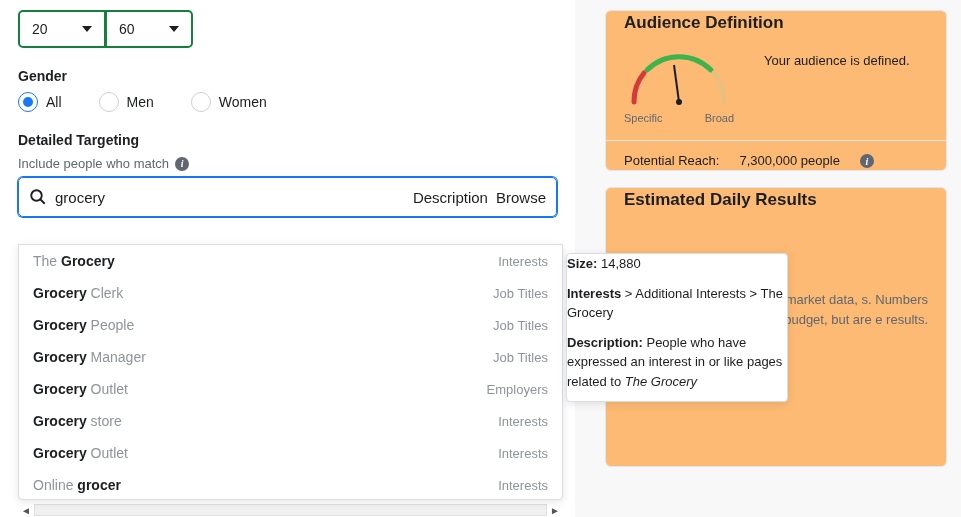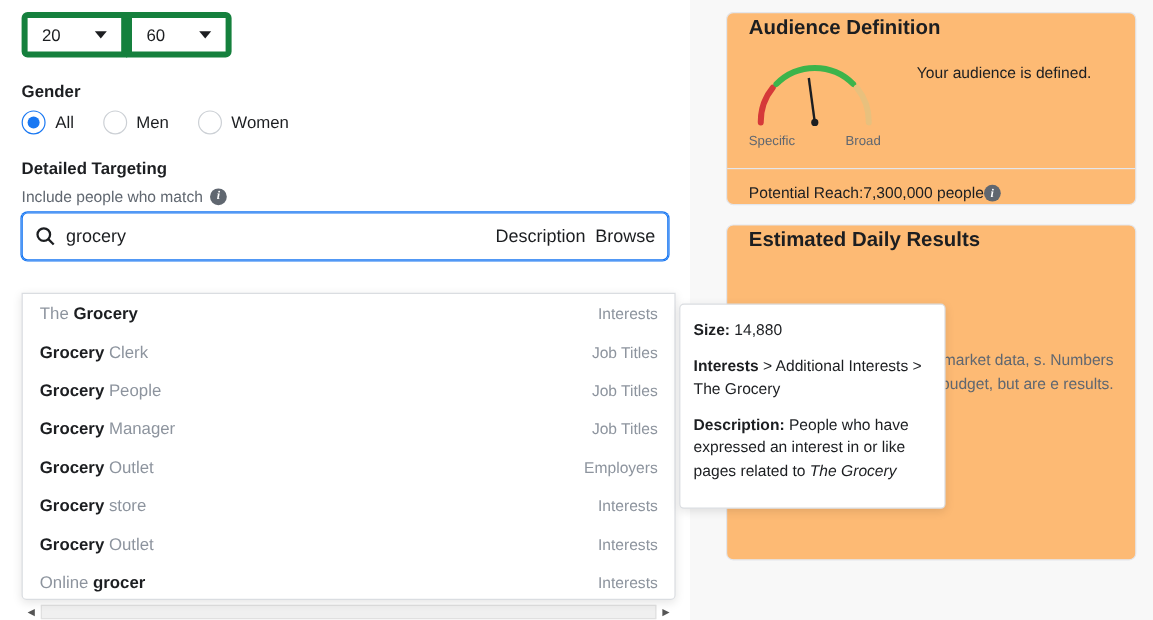--- a/index.html
+++ b/index.html
@@ -6,27 +6,27 @@
   body { font-family: -apple-system, BlinkMacSystemFont, "Segoe UI", Helvetica, Arial, sans-serif; background: #fff; color: #1c1e21; font-size: 14px; width: 961px; height: 517px; overflow: hidden; position: relative; }
   
   .container { display: flex; height: 100%; }
   .left-col { width: 575px; padding: 10px 18px; position: relative; }
   .right-col { flex: 1; padding: 10px 14px 10px 30px; background: #f8f8f8; }
   
   .section-label { font-weight: 600; color: #1c1e21; margin-bottom: 8px; font-size: 14px; }
   
   
   .age-row { display: flex; gap: 0; margin-bottom: 20px; }
-  .select-box { display: flex; align-items: center; justify-content: space-between; border: 5px solid #15803d; border-radius: 5px; padding: 8px 12px; width: 88px; height: 38px; background: #fff; cursor: pointer; }
+  .select-box { display: flex; align-items: center; justify-content: space-between; border: 2px solid #15803d; border-radius: 5px; padding: 8px 12px; width: 88px; height: 38px; background: #fff; cursor: pointer; }
   .select-box + .select-box { border-top-left-radius: 0; border-bottom-left-radius: 0; margin-left: -1px; }
   .select-box:first-child { border-top-right-radius: 0; border-bottom-right-radius: 0; }
   .caret-down { width: 0; height: 0; border-left: 5px solid transparent; border-right: 5px solid transparent; border-top: 6px solid #1c1e21; }
   
   
-  .radio-row { display: flex; gap: 24px; margin-bottom: 20px; align-items: center; }
+  .radio-row { display: flex; gap: 37px; margin-bottom: 20px; align-items: center; }
   .radio-item { display: flex; align-items: center; gap: 8px; cursor: pointer; }
   .radio-circle { width: 20px; height: 20px; border: 1px solid #ccd0d5; border-radius: 50%; display: flex; align-items: center; justify-content: center; }
   .radio-circle.selected { border-color: #1877f2; }
   .radio-dot { width: 10px; height: 10px; background: #1877f2; border-radius: 50%; }
   
   .sub-label { color: #606770; font-size: 13px; margin-bottom: 6px; display: flex; align-items: center; gap: 6px; }
   .info-icon { display: inline-flex; width: 14px; height: 14px; background: #606770; color: #fff; border-radius: 50%; align-items: center; justify-content: center; font-size: 10px; font-weight: bold; font-style: italic; font-family: Georgia, serif; }
   
   
   .search-wrap { display: flex; align-items: center; border: 1px solid #1877f2; border-radius: 5px; padding: 6px 10px; height: 40px; box-shadow: 0 0 0 1px #1877f2; gap: 8px; }
@@ -37,35 +37,35 @@
   
   
   .dropdown { position: absolute; top: 244px; left: 18px; width: 545px; background: #fff; border: 1px solid #dadde1; border-radius: 0 0 4px 4px; box-shadow: 0 2px 8px rgba(0,0,0,0.1); z-index: 5; }
   .dd-scroll { max-height: 254px; overflow-y: scroll; }
   .dd-item { display: flex; justify-content: space-between; align-items: center; padding: 8px 14px; cursor: pointer; }
   .dd-name-prefix { color: #8d949e; }
   .dd-name-match { font-weight: 700; color: #1c1e21; }
   .dd-cat { color: #8d949e; font-size: 13px; }
   
   
-  .side-panel { position: absolute; top: 253px; left: 566px; width: 222px; background: #fff; border: 1px solid #dadde1; border-radius: 4px; box-shadow: 0 2px 8px rgba(0,0,0,0.1); padding: 11px; z-index: 10; font-size: 13px; color: #1c1e21; line-height: 1.5; }
+  .side-panel { position: absolute; top: 253px; left: 566px; width: 222px; background: #fff; border: 1px solid #dadde1; border-radius: 4px; box-shadow: 0 2px 8px rgba(0,0,0,0.1); padding: 0; z-index: 10; font-size: 13px; color: #1c1e21; line-height: 1.5; }
   .side-panel .row { margin-bottom: 10px; }
   .side-panel b { font-weight: 600; }
   .side-panel .italic { font-style: italic; }
   
   
   .card { background: #fdba74; border: 1px solid #e4e6eb; border-radius: 6px; padding: 2px 18px; margin-bottom: 16px; }
   .card-title { font-size: 17px; font-weight: 700; margin-bottom: 14px; }
   .gauge-wrap { display: flex; gap: 30px; align-items: flex-start; }
   .gauge { position: relative; width: 110px; height: 65px; }
   .gauge svg { width: 110px; height: 65px; }
   .gauge-labels { display: flex; justify-content: space-between; font-size: 11px; color: #606770; margin-top: 0px; }
   .aud-text { font-size: 13px; color: #1c1e21; margin-top: 6px; }
   .divider { height: 1px; background: #e4e6eb; margin: 16px -18px 12px; }
-  .reach-row { font-size: 13px; color: #1c1e21; display: flex; align-items: flex-end; gap: 0; }
+  .reach-row { font-size: 13px; color: #1c1e21; display: flex; align-items: flex-end; gap: 20px; }
   
   .est-text { font-size: 13px; color: #606770; line-height: 1.5; margin-top: 80px; }
   
   
   .hscroll { position: absolute; left: 18px; bottom: 0; width: 545px; height: 14px; display: flex; align-items: center; }
   .hscroll-btn { width: 16px; height: 14px; display: flex; align-items: center; justify-content: center; color: #555; font-size: 10px; }
   .hscroll-track { flex: 1; height: 12px; background: #f0f0f0; border: 1px solid #e0e0e0; }
   
   
   .dd-scroll::-webkit-scrollbar { width: 14px; }

